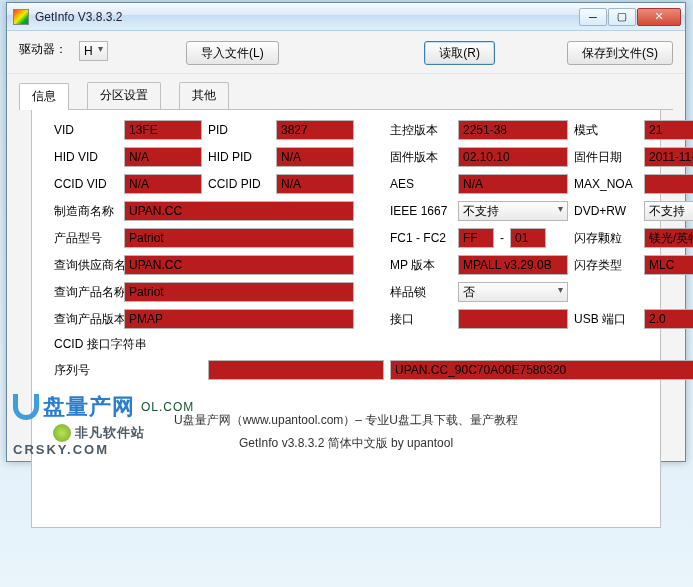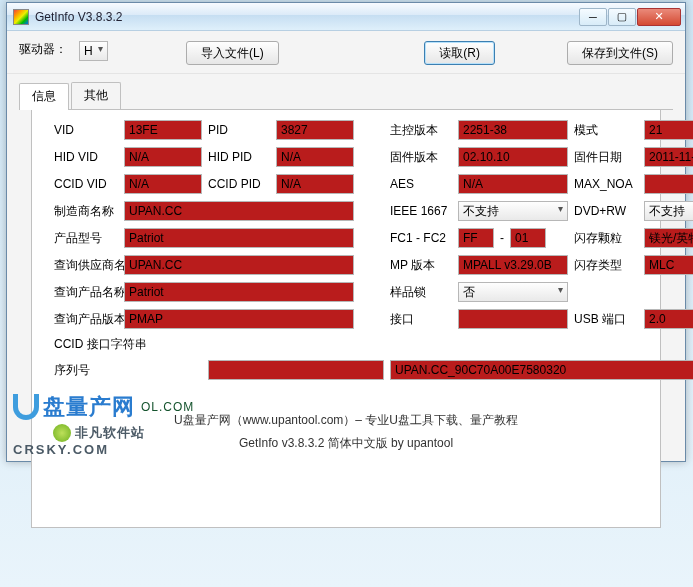--- a/index.html
+++ b/index.html
@@ -34,21 +34,21 @@
                 padding: 0 6px; font-size: 12px; }
   .btn { height: 24px; padding: 0 14px; border: 1px solid #acacac;
          border-radius: 3px; background: linear-gradient(180deg,#fefefe,#e6e6e6);
          font-size: 12px; cursor: pointer; }
   .btn.primary { border-color:#3c7fb1; box-shadow: 0 0 0 1px #b6e1fb inset; }
   .tb-spacer1 { width: 58px; }
   .tb-spacer2 { flex: 1; }
   .tb-gap { width: 52px; }
 
   .tabs { padding: 8px 12px 0; }
-  .tabstrip { display: flex; gap: 0; border-bottom: 1px solid #c0c0c0; }
+  .tabstrip { display: flex; gap: 16px; border-bottom: 1px solid #c0c0c0; }
   .tab { padding: 4px 12px 5px; border: 1px solid #c0c0c0;
          border-bottom: none; background: #f4f4f4; margin-right: 2px;
          border-radius: 2px 2px 0 0; cursor: pointer; }
   .tab.active { background: #fff; position: relative; top: 1px; }
 
   .panel { margin: 0 12px 8px; border: 1px solid #c0c0c0; border-top: none;
            background: #fff; padding: 10px 22px 50px; height: 418px; position: relative; }
 
   .grid { display: grid;
           grid-template-columns: 64px 78px 62px 78px 24px 62px 110px 64px 84px;
@@ -111,20 +111,21 @@
     <button class="btn">导入文件(L)</button>
     <div class="tb-spacer2"></div>
     <button class="btn primary">读取(R)</button>
     <div class="tb-gap"></div>
     <button class="btn">保存到文件(S)</button>
   </div>
 
   <div class="tabs">
     <div class="tabstrip">
       <div class="tab active">信息</div>
+      <div class="tab">分区设置</div>
       <div class="tab">其他</div>
     </div>
 
     <div class="panel">
       <div class="grid">
 
         <span class="lbl">VID</span>
         <input class="v" value="13FE" style="">
         <span class="lbl">PID</span>
         <input class="v" value="3827" style="">

